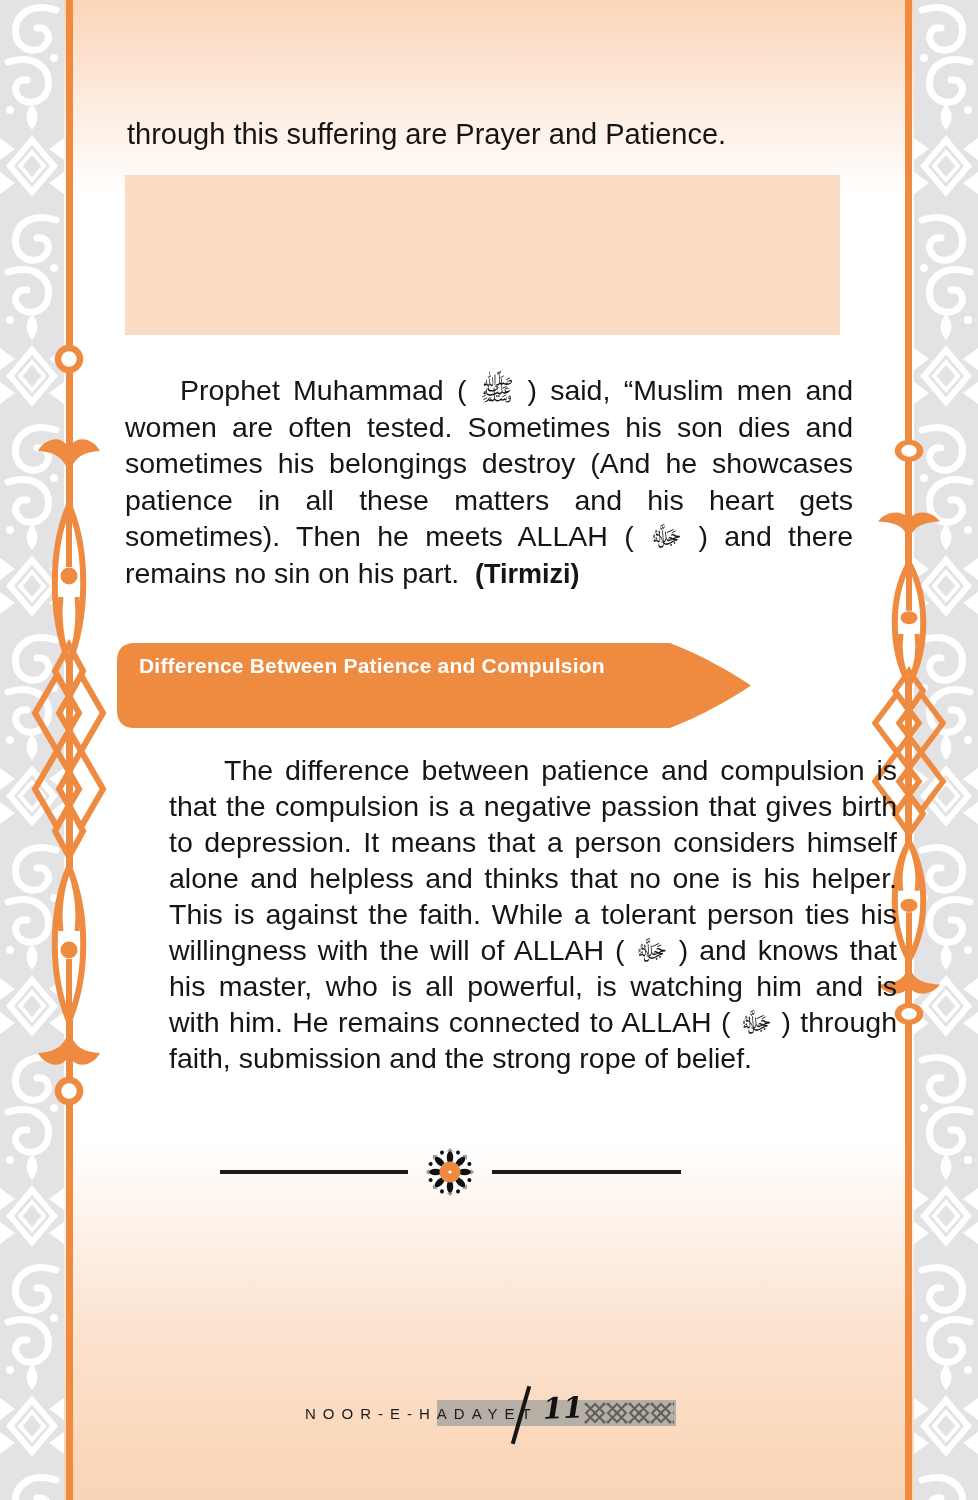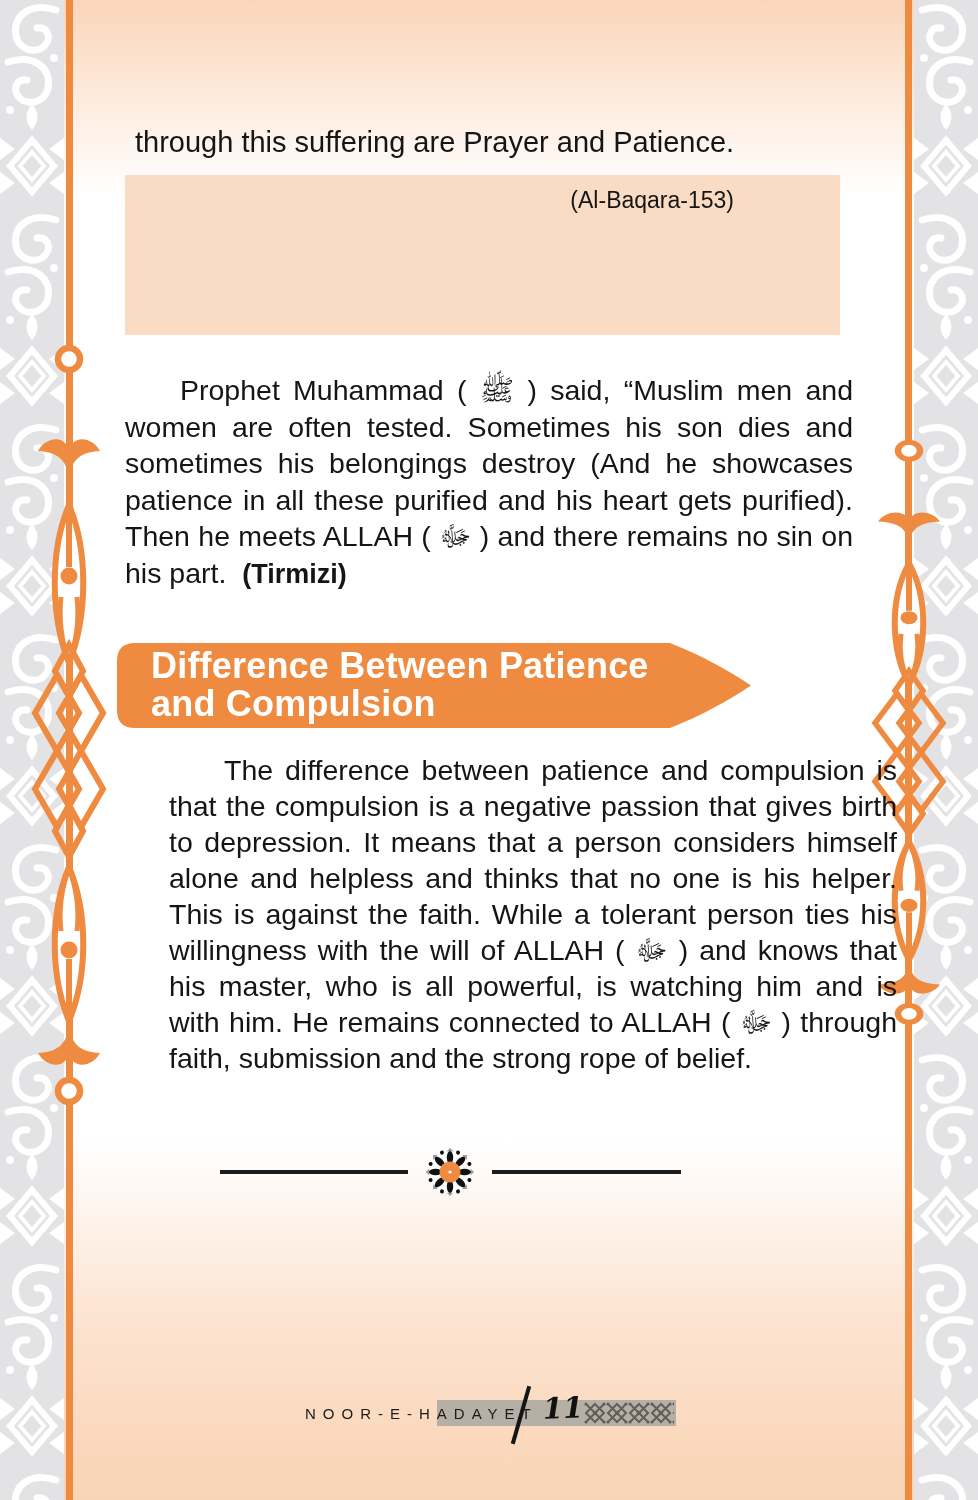--- a/index.html
+++ b/index.html
@@ -11,31 +11,31 @@
   .strip{position:absolute;top:0;height:1500px;width:64px;z-index:1;}
   .strip.left{left:0;}
   .strip.right{right:0;transform:scaleX(-1);}
   .rail{position:absolute;top:0;width:7px;height:1500px;background:#ee8b40;z-index:2;}
   .rail.left{left:66px;}
   .rail.right{left:905px;}
   .ornament{position:absolute;z-index:3;}
   .ornament.left{left:24px;top:345px;width:90px;height:780px;}
   .ornament.right{left:864px;top:440px;width:90px;height:600px;}
   .content{position:absolute;left:0;top:0;width:978px;height:1500px;z-index:4;}
-  .lead{position:absolute;left:127px;top:118px;width:730px;margin:8px;font-size:29px;}
+  .lead{position:absolute;left:127px;top:118px;width:730px;margin:0;font-size:29px;}
   .quote-box{position:absolute;left:125px;top:175px;width:715px;height:160px;background:#f9dcc3;box-sizing:border-box;padding:10px 34px 8px 34px;}
   .quote-text{margin:0;font-size:28px;line-height:38px;text-indent:28px;text-align:justify;}
   .quote-cite{margin:2px 72px 0 0;font-size:23px;text-align:right;}
   .para{position:absolute;left:125px;width:728px;margin:0;font-size:28.5px;line-height:36.5px;text-align:justify;text-indent:55px;}
   .para.hadith{top:372px;}
   .para.body{top:752px;line-height:36px;margin-left:44px;}
   .inline-cite{font-size:27px;font-weight:bold;}
   .banner{position:absolute;left:117px;top:643px;width:636px;height:85px;}
   .banner svg{position:absolute;left:0;top:0;}
-  .banner h2{position:absolute;left:34px;top:4px;width:545px;margin:0;color:#fff;font-size:36px;line-height:38px;font-weight:bold;letter-spacing:.2px;}
+  .banner h2{position:absolute;left:22px;top:4px;width:545px;margin:0;color:#fff;font-size:21px;line-height:38px;font-weight:bold;letter-spacing:.2px;}
   .divider{position:absolute;left:0;top:1140px;width:978px;height:64px;}
   .divider .dline{position:absolute;top:30px;height:3.5px;background:#1c1c1c;}
   .dline.l{left:220px;width:188px;}
   .dline.r{left:492px;width:189px;}
   .divider svg{position:absolute;left:418px;top:0;}
   .footer{position:absolute;left:0;top:1380px;width:978px;height:70px;z-index:5;}
   .footer-bar{position:absolute;left:437px;top:20px;width:239px;height:26px;background:#b5afa5;}
   .brand{position:absolute;left:305px;top:25px;font-size:15px;letter-spacing:7px;font-weight:normal;color:#1b1b1b;}
   .slash{position:absolute;left:519px;top:5px;width:3.5px;height:60px;background:#151515;transform:rotate(16deg);}
   .pageno{position:absolute;left:543px;top:11px;font-family:"DejaVu Serif",serif;font-style:italic;font-weight:bold;font-size:29px;color:#111;transform:rotate(-2deg);}
@@ -123,24 +123,23 @@
     </svg>
   <svg class="ornament right" viewBox="0 0 90 780" preserveAspectRatio="none">
       <use href="#railOrn"></use>
     </svg>
 
   <main class="content">
 
     <p class="lead">through this suffering are Prayer and Patience.</p>
 
     <section class="quote-box">
-      <p class="quote-cite">(Al-Baqara-153)</p>
     </section>
 
-    <p class="para hadith"><span>Prophet Muhammad ( ﷺ ) said, “Muslim men and women are often tested. Sometimes his son dies and sometimes his belongings destroy (And he showcases patience in all these purified and his heart gets purified). Then he meets ALLAH ( ﷻ ) and there remains no sin on his part.</span>&nbsp; <span class="inline-cite">(Tirmizi)</span></p>
+    <p class="para hadith"><span>Prophet Muhammad ( ﷺ ) said, “Muslim men and women are often tested. Sometimes his son dies and sometimes his belongings destroy (And he showcases patience in all these matters and his heart gets sometimes). Then he meets ALLAH ( ﷻ ) and there remains no sin on his part.</span>&nbsp; <span class="inline-cite">(Tirmizi)</span></p>
 
     <div class="banner">
       <svg width="636" height="85" viewBox="0 0 636 85">
         <path d="M18 0 H553 C586 13 612 28 634 42.5 C612 57 586 72 553 85 H18 Q0 85 0 67 V18 Q0 0 18 0 Z" fill="#ee8b40"></path>
       </svg>
       <h2>Difference Between Patience and Compulsion</h2>
     </div>
 
     <p class="para body">The difference between patience and compulsion is that the compulsion is a negative passion that gives birth to depression. It means that a person considers himself alone and helpless and thinks that no one is his helper. This is against the faith. While a tolerant person ties his willingness with the will of ALLAH ( ﷻ ) and knows that his master, who is all powerful, is watching him and is with him. He remains connected to ALLAH ( ﷻ ) through faith, submission and the strong rope of belief.</p>
 

